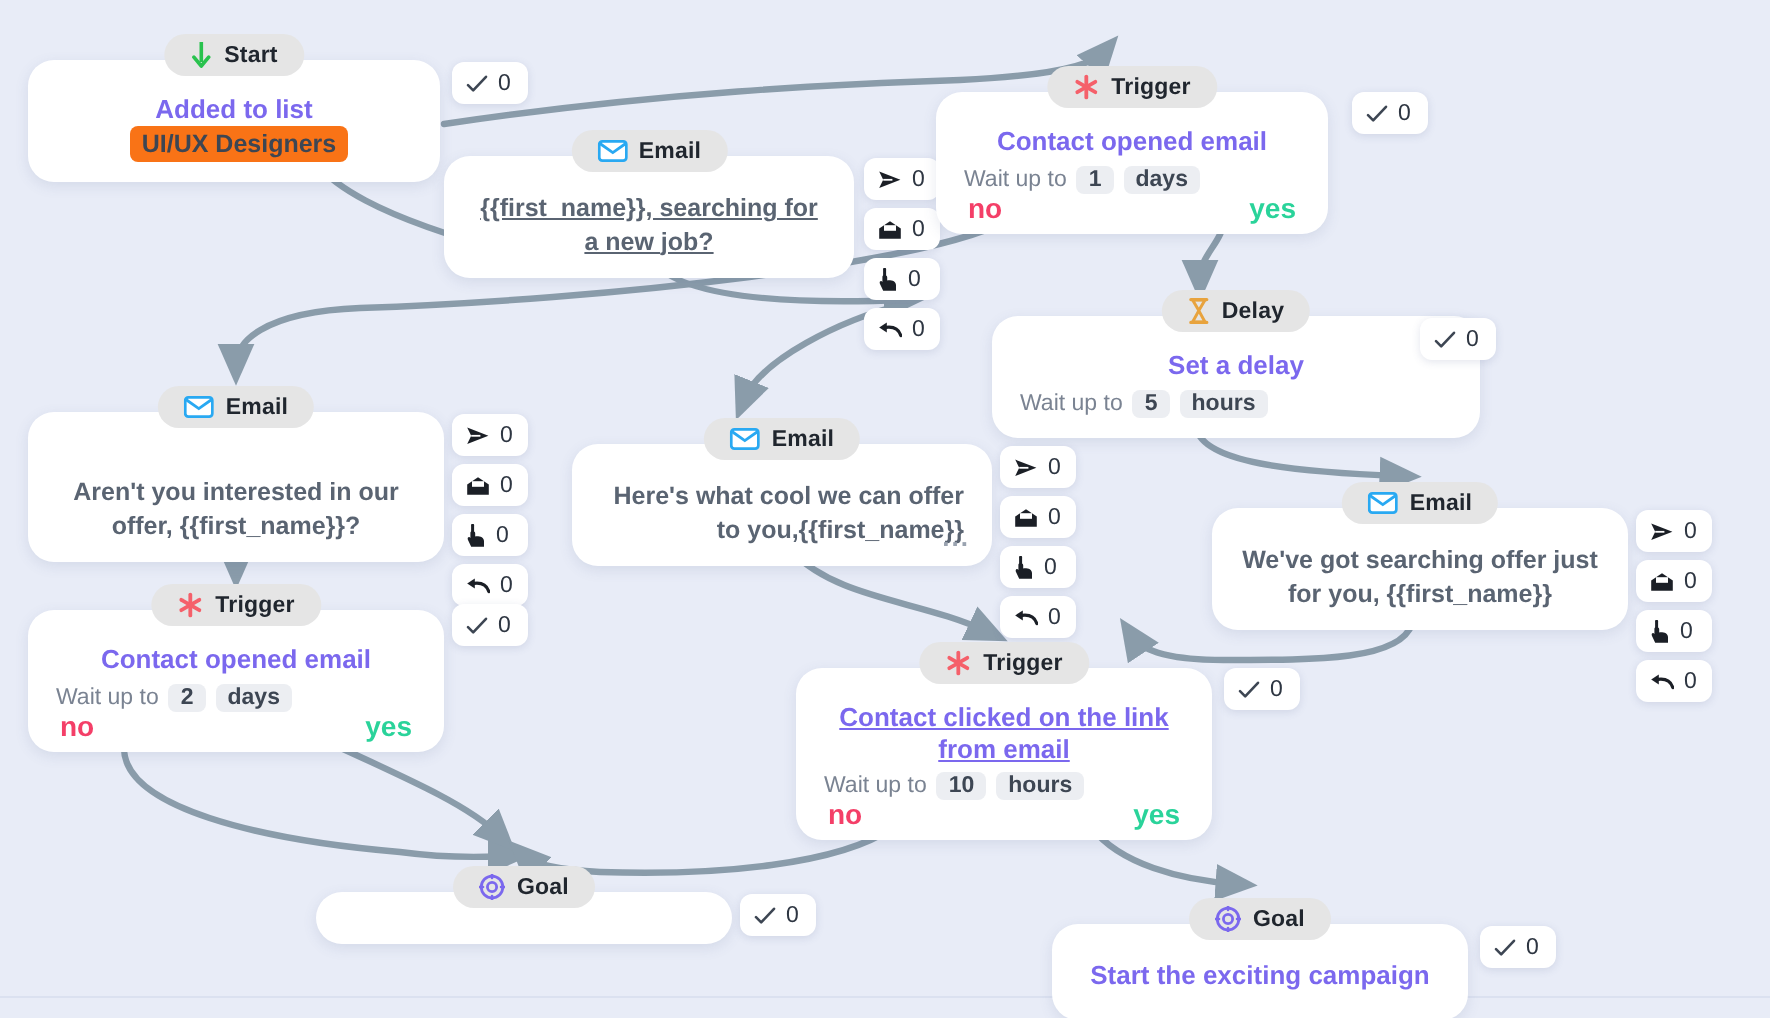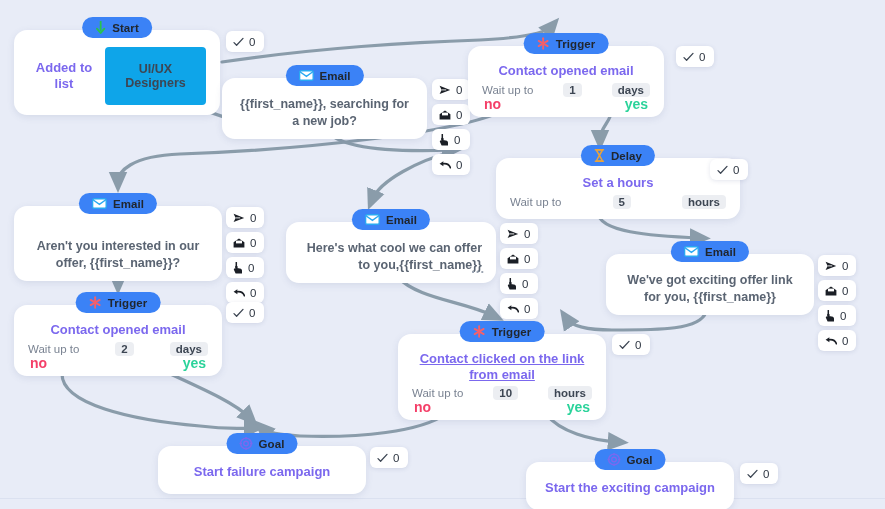--- a/index.html
+++ b/index.html
@@ -34,21 +34,21 @@
     padding: 12px 14px 10px;
     text-align: center;
   }
   .node.has-branch { padding-bottom: 20px; }
 
   .pill {
     position: absolute;
     top: -13px; left: 50%;
     transform: translateX(-50%);
     height: 21px;
-    background: #3b82f6;
+    background: #e5e5e5;
     border-radius: 11px;
     display: flex; align-items: center; gap: 6px;
     padding: 0 13px;
     white-space: nowrap;
   }
   .pill .plabel {
     font-size: 11.5px; font-weight: bold; color: #20262e;
     letter-spacing: .1px;
   }
   .pill svg { display: block; }
@@ -56,31 +56,31 @@
   .title-purple {
     font-size: 13px; font-weight: bold; color: #7b68ee;
     line-height: 1.2;
   }
   .body-grey {
     font-size: 12.5px; font-weight: bold; color: #5a6472;
     line-height: 1.32;
   }
   .waitline {
     font-size: 11.5px; color: #7a8392; margin-top: 4px;
-    display: flex; align-items: center; justify-content: space-between;
+    display: flex; align-items: center; justify-content: flex-start;
     gap: 5px; white-space: nowrap;
   }
   .chip {
     background: #eceef2; border-radius: 4px;
     padding: 1px 6px; font-weight: bold; color: #3d4653;
     font-size: 11.5px;
   }
   .listchip {
-    background: #0ea5e9; border-radius: 4px;
-    padding: 15px 6px; font-weight: bold; color: #3d4653;
+    background: #f97316; border-radius: 4px;
+    padding: 2px 6px; font-weight: bold; color: #3d4653;
     font-size: 12.5px; margin-left: 5px;
   }
   .inline-row { display: flex; align-items: center; justify-content: center; }
 
   .branch {
     position: absolute; left: 0; right: 0; bottom: 5px;
     display: flex; justify-content: space-between;
     padding: 0 16px;
     font-size: 14px; font-weight: bold;
   }
@@ -153,41 +153,41 @@
   <div class="bottom-rule"></div>
 
   <div class="node" style="left:14px; top:30px; width:206px;">
     <div class="pill">
       <svg width="11" height="13" viewBox="0 0 11 13">
         <path d="M5.5,0 L5.5,10" stroke="#29c24e" stroke-width="1.8" fill="none"></path>
         <path d="M1.8,7.6 L5.5,12 L9.2,7.6" stroke="#29c24e" stroke-width="1.8" fill="none" stroke-linecap="round" stroke-linejoin="round"></path>
       </svg>
       <span class="plabel">Start</span>
     </div>
-    <div class="inline-row" style="margin-top:5px;">
+    <div class="inline-row" style="margin-top:5px;flex-direction:column;">
       <span class="title-purple">Added to list</span>
       <span class="listchip">UI/UX Designers</span>
     </div>
   </div>
   <div class="badge check-badge" style="left:226px; top:31px;">
     <svg width="11" height="10" viewBox="0 0 11 10">
       <path d="M1,5.6 L3.6,8.2 L10,1.4" stroke="#3d4653" stroke-width="1.3" fill="none" stroke-linecap="round" stroke-linejoin="round"></path>
     </svg>
     <span class="bval">0</span>
   </div>
 
   <div class="node" style="left:222px; top:78px; width:205px;">
     <div class="pill">
       <svg width="15" height="11" viewBox="0 0 15 11">
         <rect x="0.7" y="0.7" width="13.6" height="9.6" rx="1.6" fill="#fff" stroke="#29a9f2" stroke-width="1.4"></rect>
         <path d="M1.4,2 L7.5,6.3 L13.6,2" fill="none" stroke="#29a9f2" stroke-width="1.4" stroke-linecap="round"></path>
       </svg>
       <span class="plabel">Email</span>
     </div>
-    <div class="body-grey" style="margin-top:6px;">{{first_name}}, searching for a new job?</div>
+    <div class="body-grey" style="margin-top:6px;text-decoration:underline;">{{first_name}}, searching for a new job?</div>
   </div>
   <div class="stats" style="left:432px; top:79px;">
     <div class="badge">
       <svg width="12" height="10" viewBox="0 0 12 10">
         <path d="M0.6,0.8 L11.2,4.9 L0.6,9 L2.6,4.9 z" fill="#1b1f26"></path>
         <path d="M2.6,4.9 L7.2,4.9" stroke="#fff" stroke-width="0.9"></path>
       </svg>
       <span class="bval">0</span>
     </div>
     <div class="badge">
@@ -243,21 +243,21 @@
   </div>
 
   <div class="node" style="left:496px; top:158px; width:244px;">
     <div class="pill">
       <svg width="11" height="13" viewBox="0 0 11 13">
         <path d="M1.5,0.8 L9.5,0.8 M1.5,12.2 L9.5,12.2" stroke="#e8a33d" stroke-width="1.6" stroke-linecap="round"></path>
         <path d="M2.4,1 L8.6,1 L5.5,6.3 L8.6,12 L2.4,12 L5.5,6.3 z" fill="none" stroke="#e8a33d" stroke-width="1.5" stroke-linejoin="round"></path>
       </svg>
       <span class="plabel">Delay</span>
     </div>
-    <div class="title-purple" style="margin-top:5px;">Set a hours</div>
+    <div class="title-purple" style="margin-top:5px;">Set a delay</div>
     <div class="waitline">
       <span>Wait up to</span>
       <span class="chip">5</span>
       <span class="chip">hours</span>
     </div>
   </div>
   <div class="badge check-badge" style="left:710px; top:159px;">
     <svg width="11" height="10" viewBox="0 0 11 10">
       <path d="M1,5.6 L3.6,8.2 L10,1.4" stroke="#3d4653" stroke-width="1.3" fill="none" stroke-linecap="round" stroke-linejoin="round"></path>
     </svg>
@@ -377,21 +377,21 @@
   </div>
 
   <div class="node" style="left:606px; top:254px; width:208px;">
     <div class="pill">
       <svg width="15" height="11" viewBox="0 0 15 11">
         <rect x="0.7" y="0.7" width="13.6" height="9.6" rx="1.6" fill="#fff" stroke="#29a9f2" stroke-width="1.4"></rect>
         <path d="M1.4,2 L7.5,6.3 L13.6,2" fill="none" stroke="#29a9f2" stroke-width="1.4" stroke-linecap="round"></path>
       </svg>
       <span class="plabel">Email</span>
     </div>
-    <div class="body-grey" style="margin-top:6px;">We've got exciting offer link for you, {{first_name}}</div>
+    <div class="body-grey" style="margin-top:6px;">We've got searching offer just for you, {{first_name}}</div>
   </div>
   <div class="stats" style="left:818px; top:255px;">
     <div class="badge">
       <svg width="12" height="10" viewBox="0 0 12 10">
         <path d="M0.6,0.8 L11.2,4.9 L0.6,9 L2.6,4.9 z" fill="#1b1f26"></path>
         <path d="M2.6,4.9 L7.2,4.9" stroke="#fff" stroke-width="0.9"></path>
       </svg>
       <span class="bval">0</span>
     </div>
     <div class="badge">
@@ -448,21 +448,20 @@
 
   <div class="node" style="left:158px; top:446px; width:208px; padding-bottom:14px;">
     <div class="pill">
       <svg width="13" height="13" viewBox="0 0 13 13">
         <circle cx="6.5" cy="6.5" r="5.4" fill="none" stroke="#7b68ee" stroke-width="1.4"></circle>
         <circle cx="6.5" cy="6.5" r="2.3" fill="none" stroke="#7b68ee" stroke-width="1.4"></circle>
         <path d="M6.5,0 L6.5,2 M6.5,11 L6.5,13 M0,6.5 L2,6.5 M11,6.5 L13,6.5" stroke="#7b68ee" stroke-width="1.3" stroke-linecap="round"></path>
       </svg>
       <span class="plabel">Goal</span>
     </div>
-    <div class="title-purple" style="margin-top:6px;">Start failure campaign</div>
   </div>
   <div class="badge check-badge" style="left:370px; top:447px;">
     <svg width="11" height="10" viewBox="0 0 11 10">
       <path d="M1,5.6 L3.6,8.2 L10,1.4" stroke="#3d4653" stroke-width="1.3" fill="none" stroke-linecap="round" stroke-linejoin="round"></path>
     </svg>
     <span class="bval">0</span>
   </div>
 
   <div class="node" style="left:526px; top:462px; width:208px; padding-bottom:14px;">
     <div class="pill">

